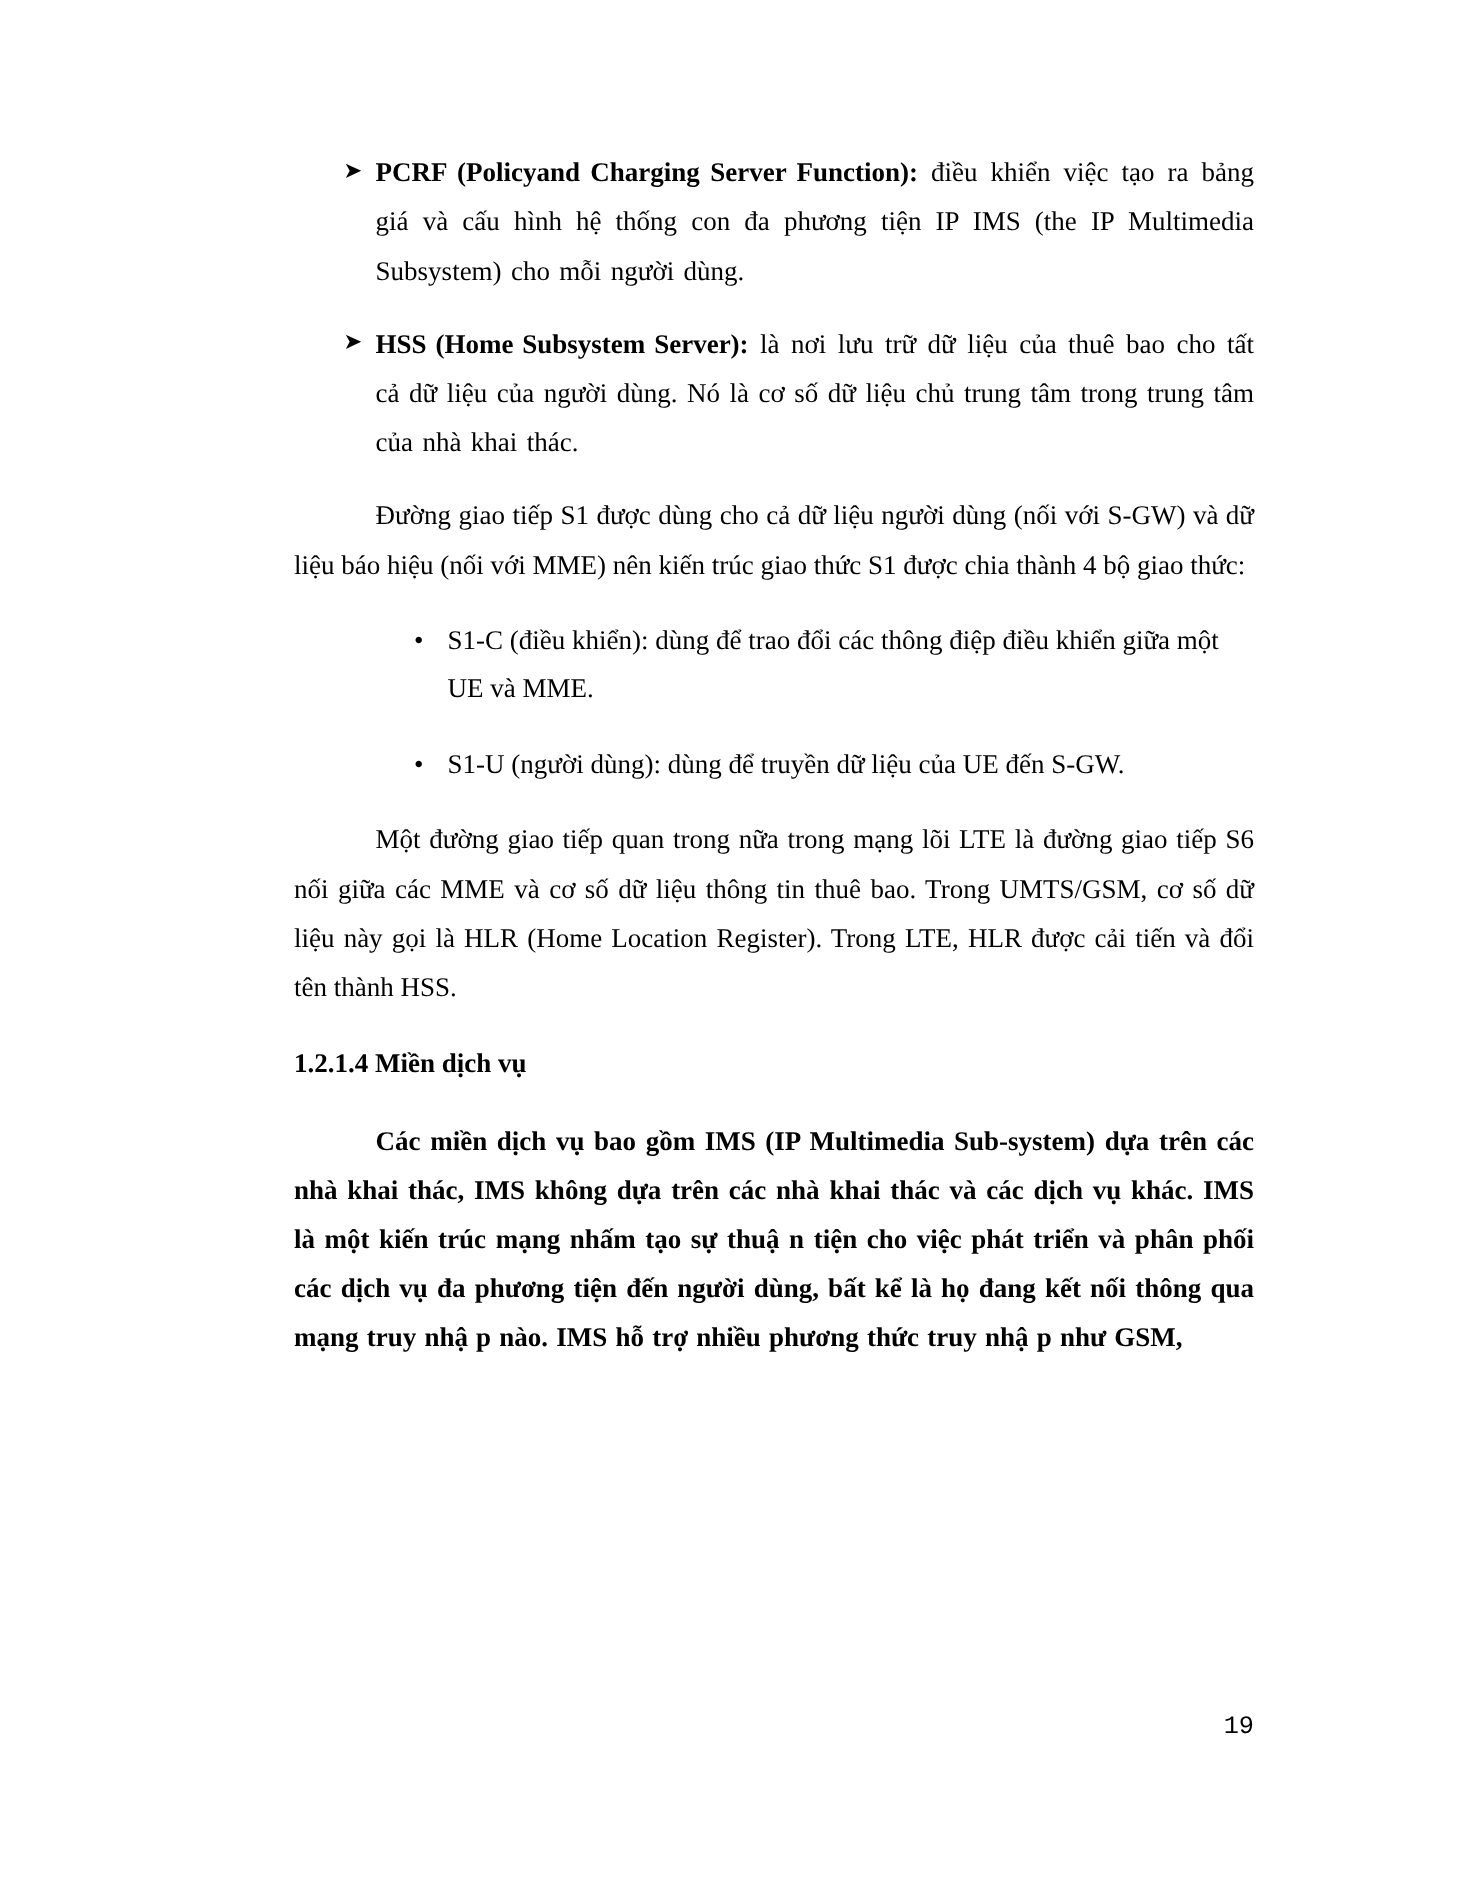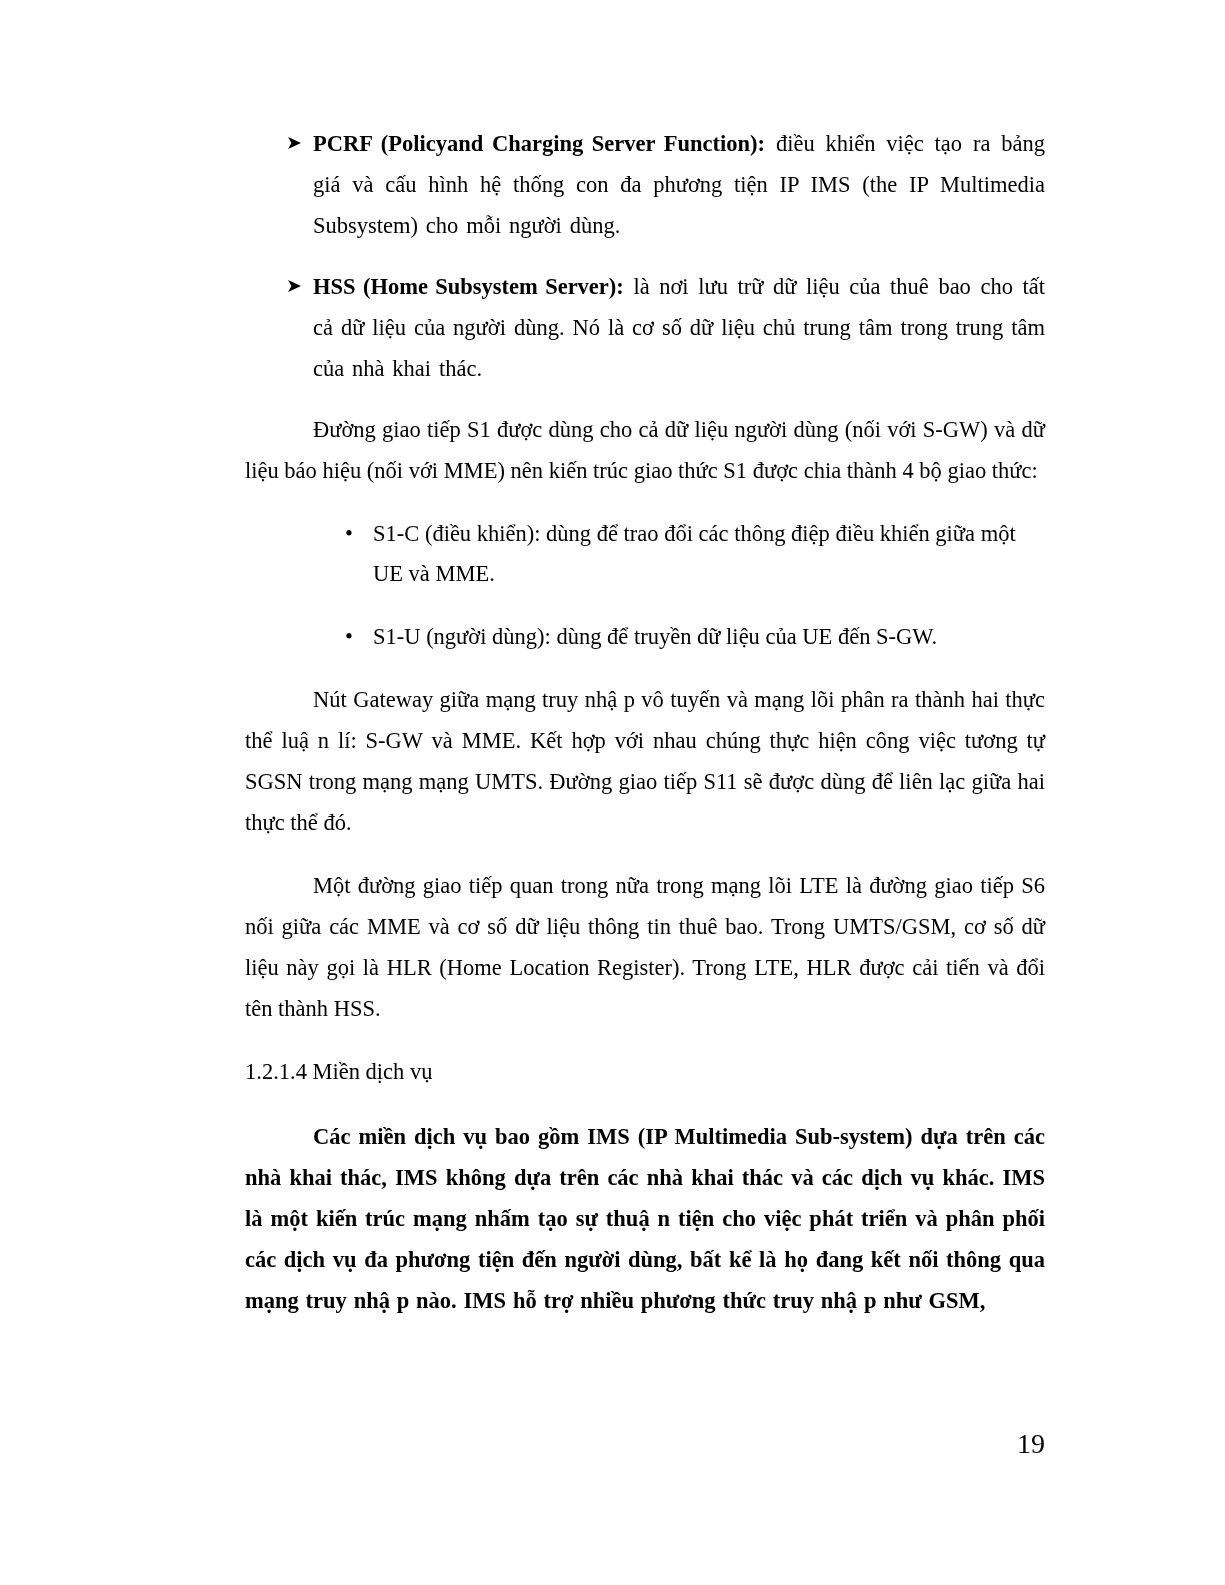--- a/index.html
+++ b/index.html
@@ -63,33 +63,33 @@
     top: 0;
     font-size: 22.5px;
     line-height: 1.82;
   }
   .bold {
     font-weight: bold;
   }
   h3.heading {
     margin: 0 0 24px 0;
     font-size: 22.5px;
-    font-weight: normal;
+    font-weight: bold;
     line-height: 1.82;
   }
   .spaced-1 { word-spacing: 2.2px; }
   .spaced-2 { word-spacing: 1.2px; font-weight: bold; }
   .page-number {
     position: absolute;
     left: 0;
     top: 1428px;
     width: 1045px;
     text-align: right;
-    font-size: 28px;
-    font-family: Liberation Serif, serif;
+    font-size: 21px;
+    font-family: Liberation Mono, monospace;
   }
 </style>
 </head>
 <body>
 
 <div class="page">
   <div class="content">
 
     <div class="bullet-arrow">
       <span class="marker">➤</span><span class="bold">PCRF (Policyand Charging  Server  Function):</span><span class="spaced-1"> điều  khiển  việc  tạo  ra  bảng  giá  và  cấu  hình  hệ  thống  con  đa  phương  tiện  IP  IMS  (the    IP  Multimedia  Subsystem) cho mỗi người dùng.</span>
@@ -102,21 +102,20 @@
     <p class="indent">Đường giao tiếp S1 được dùng cho cả dữ liệu người dùng (nối với S-GW) và dữ liệu báo hiệu (nối với MME) nên kiến trúc giao thức S1 được chia thành 4 bộ giao thức:</p>
 
     <div class="bullet-dot">
       <span class="marker">•</span><span>S1-C (điều khiển): dùng để trao đổi các thông điệp điều khiển giữa một UE và MME.</span>
     </div>
 
     <div class="bullet-dot">
       <span class="marker">•</span><span>S1-U (người dùng): dùng để truyền dữ liệu của UE đến S-GW.</span>
     </div>
 
-    <p class="indent">Nút Gateway giữa mạng truy nhậ p vô tuyến và mạng lõi phân ra thành hai thực thể luậ n lí: S-GW và MME. Kết hợp với nhau chúng thực hiện công việc tương tự SGSN trong mạng mạng UMTS. Đường giao tiếp S11 sẽ được dùng để liên lạc giữa hai thực thể đó.</p>
 
     <p class="indent">Một đường giao tiếp quan trong nữa trong mạng lõi LTE là đường giao tiếp S6 nối giữa các MME và cơ số dữ liệu thông tin thuê bao. Trong UMTS/GSM, cơ số dữ liệu này gọi là HLR (Home Location Register). Trong LTE, HLR được cải tiến và đổi tên thành HSS.</p>
 
     <h3 class="heading">1.2.1.4 Miền dịch vụ</h3>
 
     <p class="indent spaced-2">Các miền dịch vụ bao  gồm  IMS  (IP Multimedia  Sub-system) dựa   trên các nhà khai thác, IMS không dựa trên các nhà  khai  thác  và  các dịch  vụ  khác. IMS  là một kiến   trúc mạng nhấm tạo sự thuậ n tiện cho việc phát triển và phân phối các dịch  vụ  đa phương tiện đến người dùng, bất kể là họ đang kết nối thông qua mạng truy nhậ p nào. IMS hỗ trợ nhiều phương thức truy nhậ p như GSM,</p>
 
   </div>
 
   <div class="page-number">19</div>

